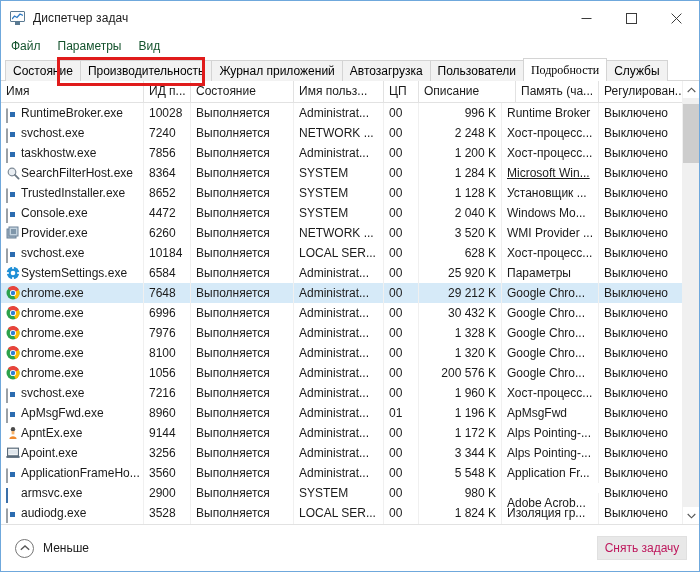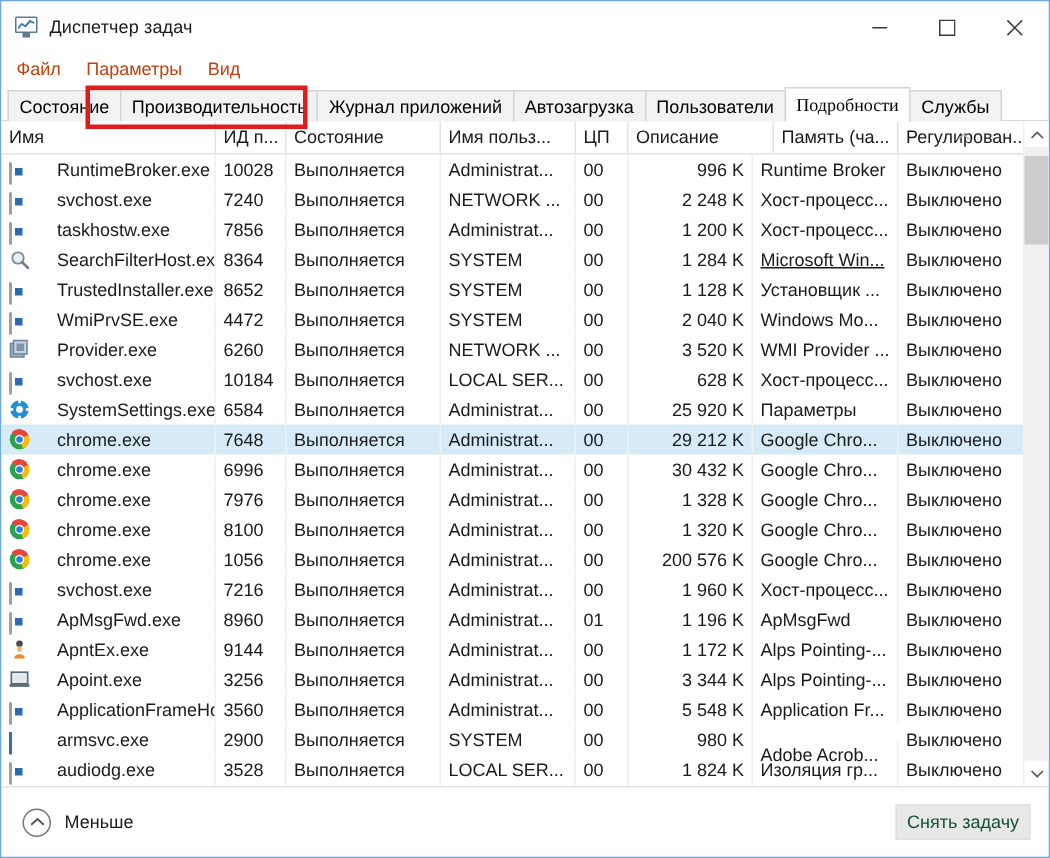--- a/index.html
+++ b/index.html
@@ -73,21 +73,21 @@
   #menubar {
     height: 22px;
     flex: 0 0 22px;
     display: flex;
     align-items: center;
     padding-left: 9px;
     background: #ffffff;
   }
   .menu-item {
     font-size: 12px;
-    color: #c2410c;
+    color: #14532d;
     padding: 2px 7px 2px 1px;
     margin-right: 9px;
     cursor: default;
   }
 
   
   #tabstrip {
     flex: 0 0 24px;
     height: 24px;
     display: flex;
@@ -191,21 +191,21 @@
     padding: 0 5px;
     white-space: nowrap;
     overflow: hidden;
     border-right: 1px solid #f0f0f0;
     height: 20px;
   }
   .cell.num { text-align: right; }
   .cell.name {
     display: flex;
     align-items: center;
-    gap: 18px;
+    gap: 1px;
     padding-left: 5px;
   }
   .pic {
     width: 14px; height: 14px;
     flex: 0 0 14px;
     position: relative;
   }
 
   
   .ico-exe {
@@ -287,21 +287,21 @@
   #fewer-label {
     font-size: 12px;
     color: #1a1a1a;
   }
   #endtask {
     position: absolute;
     right: 12px;
     width: 90px; height: 24px;
     background: #e8e8e8;
     border: 1px solid #e0e0e0;
-    color: #14532d;
+    color: #be185d;
     font-size: 12px;
     font-family: "Liberation Sans", sans-serif;
     cursor: default;
     line-height: 22px;
     text-align: center;
     padding: 0;
   }
 </style>
 </head>
 <body>
@@ -442,21 +442,21 @@
           <div class="cell" style="width: 90px; flex: 0 0 90px;">SYSTEM</div>
           <div class="cell" style="width: 35px; flex: 0 0 35px;">00</div>
           <div class="cell num" style="width: 83px; flex: 0 0 83px;">1 128 K</div>
           <div class="cell" style="width: 97px; flex: 0 0 97px;">Установщик ...</div>
           <div class="cell" style="width: 85px; flex: 0 0 85px;">Выключено</div>
           <div class="cell" style="flex: 1 1 auto;"></div>
         </div>
         <div class="row">
           <div class="cell name" style="width: 143px; flex: 0 0 143px;">
             <span class="pic"><span class="ico-exe"></span></span>
-            <span>WmiPrvSE.exe</span>
+            <span>Console.exe</span>
           </div>
           <div class="cell" style="width: 47px; flex: 0 0 47px;">4472</div>
           <div class="cell" style="width: 103px; flex: 0 0 103px;">Выполняется</div>
           <div class="cell" style="width: 90px; flex: 0 0 90px;">SYSTEM</div>
           <div class="cell" style="width: 35px; flex: 0 0 35px;">00</div>
           <div class="cell num" style="width: 83px; flex: 0 0 83px;">2 040 K</div>
           <div class="cell" style="width: 97px; flex: 0 0 97px;">Windows Mo...</div>
           <div class="cell" style="width: 85px; flex: 0 0 85px;">Выключено</div>
           <div class="cell" style="flex: 1 1 auto;"></div>
         </div>

